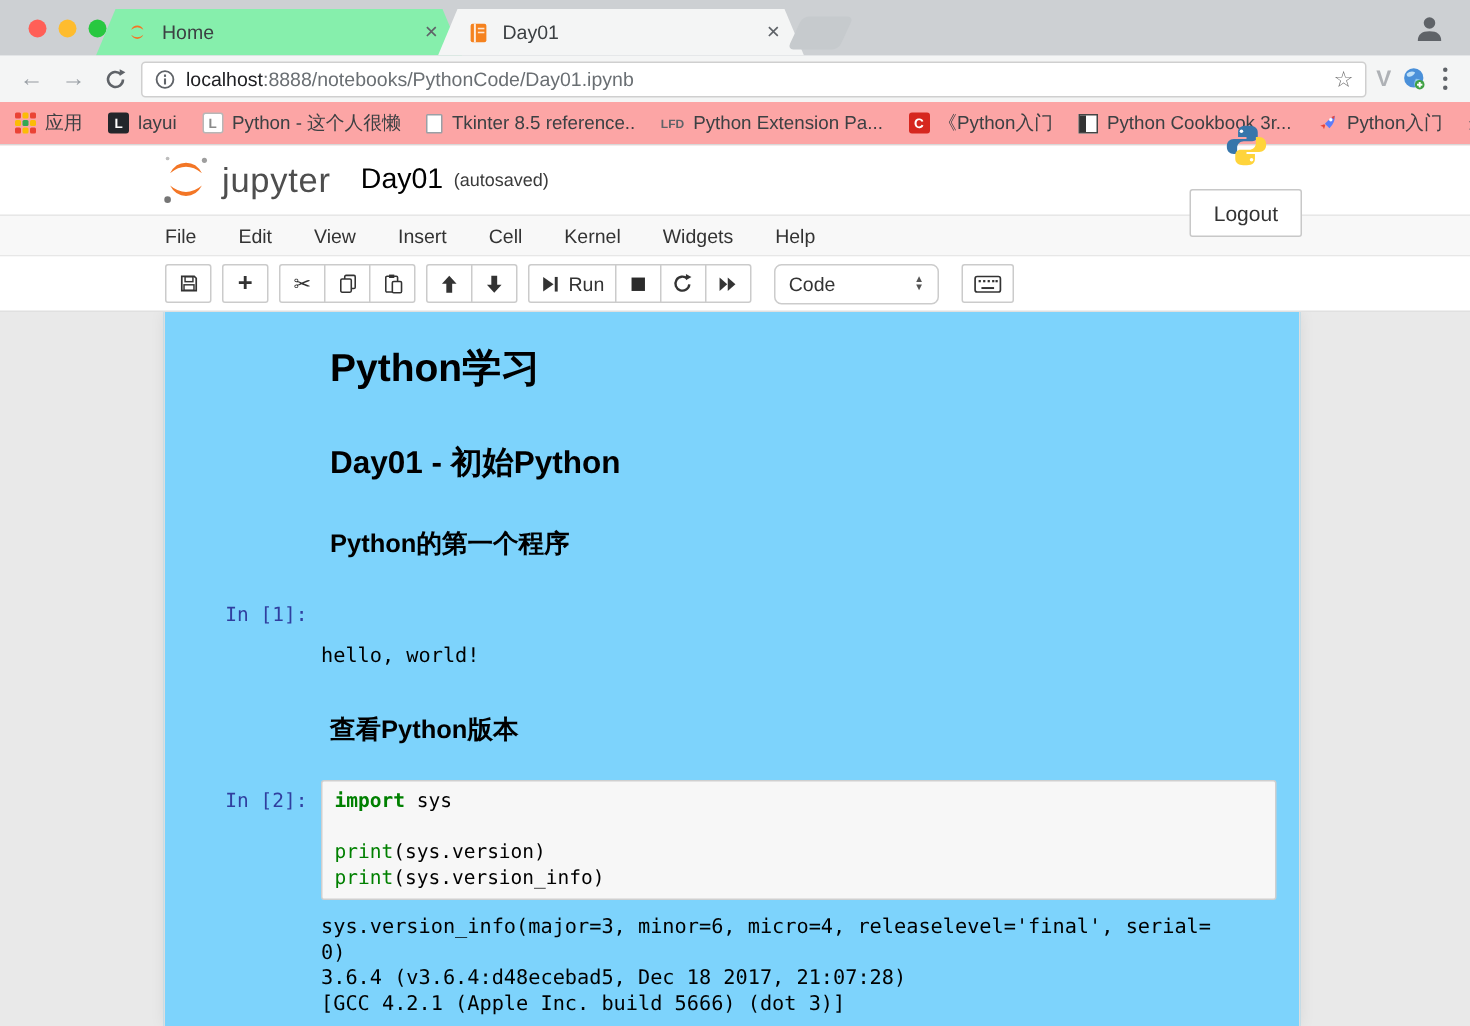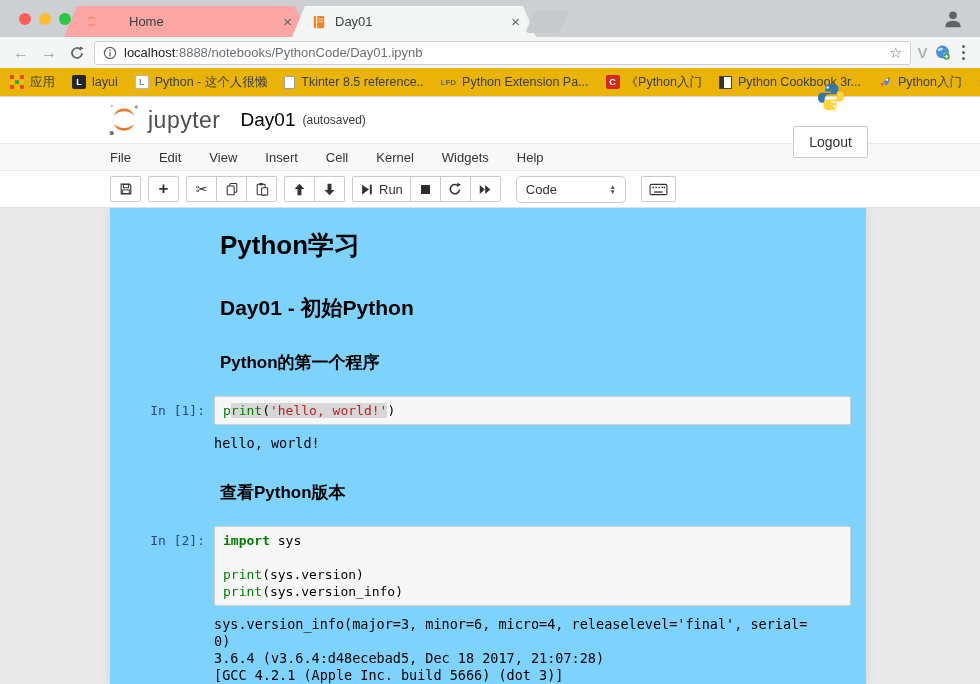--- a/index.html
+++ b/index.html
@@ -8,21 +8,21 @@
 
   
   .tabstrip { height:37px; background:#cdd0d3; position:relative;
     display:flex; align-items:flex-end; }
   .traffic { position:absolute; left:19px; top:13px; display:flex; gap:8px; }
   .light { width:12px; height:12px; border-radius:50%; }
   .tabs { display:flex; align-items:flex-end; margin-left:64px; }
   .tab { height:31px; width:244px; display:flex; align-items:center;
     padding:0 12px 0 20px; font-size:13px; color:#3c4043;
     clip-path:polygon(13px 0, calc(100% - 13px) 0, 100% 100%, 0 100%); }
-  .tab.inactive { background:#fca5a5;gap:21px; }
+  .tab.inactive { background:#86efac; }
   .tab.active { background:#f4f5f5; }
   .tab + .tab { margin-left:-16px; }
   .tab-label { margin-left:9px; flex:1; overflow:hidden; white-space:nowrap; }
   .tab-close { color:#5f6368; font-size:15px; padding:0 4px; cursor:default; }
   .newtab-btn { width:34px; height:22px; background:#c6cacd; border-radius:4px;
     margin:0 0 4px -6px; transform:skewX(-25deg); }
   .profile { position:absolute; right:16px; top:8px; }
 
   
   .urlrow { height:31px; background:#f4f5f5; display:flex; align-items:center;
@@ -34,21 +34,21 @@
     font-size:13px; }
   .url-host { color:#202124; }
   .url-rest { color:#6a6f73; }
   .url-text { flex:1; white-space:nowrap; overflow:hidden; }
   .star { color:#757575; font-size:15px; }
   .ext-v { color:#aeb1b5; font-weight:bold; font-size:15px; }
   .dots { display:flex; flex-direction:column; gap:2.5px; padding:0 5px; }
   .dots i { width:3.5px; height:3.5px; background:#5f6368; border-radius:50%; }
 
   
-  .bookmarks { height:29px; background:#eab308; border-bottom:1px solid #d8d8d8;
+  .bookmarks { height:29px; background:#fca5a5; border-bottom:1px solid #d8d8d8;
     display:flex; align-items:center; padding:0 10px; gap:17px;
     font-size:12.5px; color:#3c4043; white-space:nowrap; }
   .bm { display:flex; align-items:center; gap:6px; }
   .grid9 { display:grid; grid-template-columns:repeat(3,4px); grid-gap:1px; }
   .grid9 i { width:4px; height:4px; border-radius:1px; }
   .bm-sq { width:14px; height:14px; border-radius:2px; display:flex;
     align-items:center; justify-content:center; font-size:9px; font-weight:bold; }
   .layui-sq { background:#23262b; color:#fff; }
   .l-sq { border:1px solid #b7b7b7; color:#8a8a8a; background:#fff; }
   .c-sq { background:#d6271f; color:#fff; }
@@ -394,21 +394,20 @@
 
   <div class="nb-area">
     <div class="nb-container">
 
       <div class="md h1">Python学习</div>
       <div class="md h2">Day01 - 初始Python</div>
       <div class="md h3">Python的第一个程序</div>
 
       <div class="code-row">
         <div class="prompt">In [1]:</div>
-        <div class="input-box"><span class="fn">p</span><span class="sel-hl"><span class="fn">rint</span><span>(</span><span class="str">'hello, world!'</span></span><span>)</span></div>
       </div>
       <div class="out-row">
         <div class="prompt"></div>
         <pre class="out-pre">hello, world!</pre>
       </div>
 
       <div class="md h3">查看Python版本</div>
 
       <div class="code-row">
         <div class="prompt">In [2]:</div>

